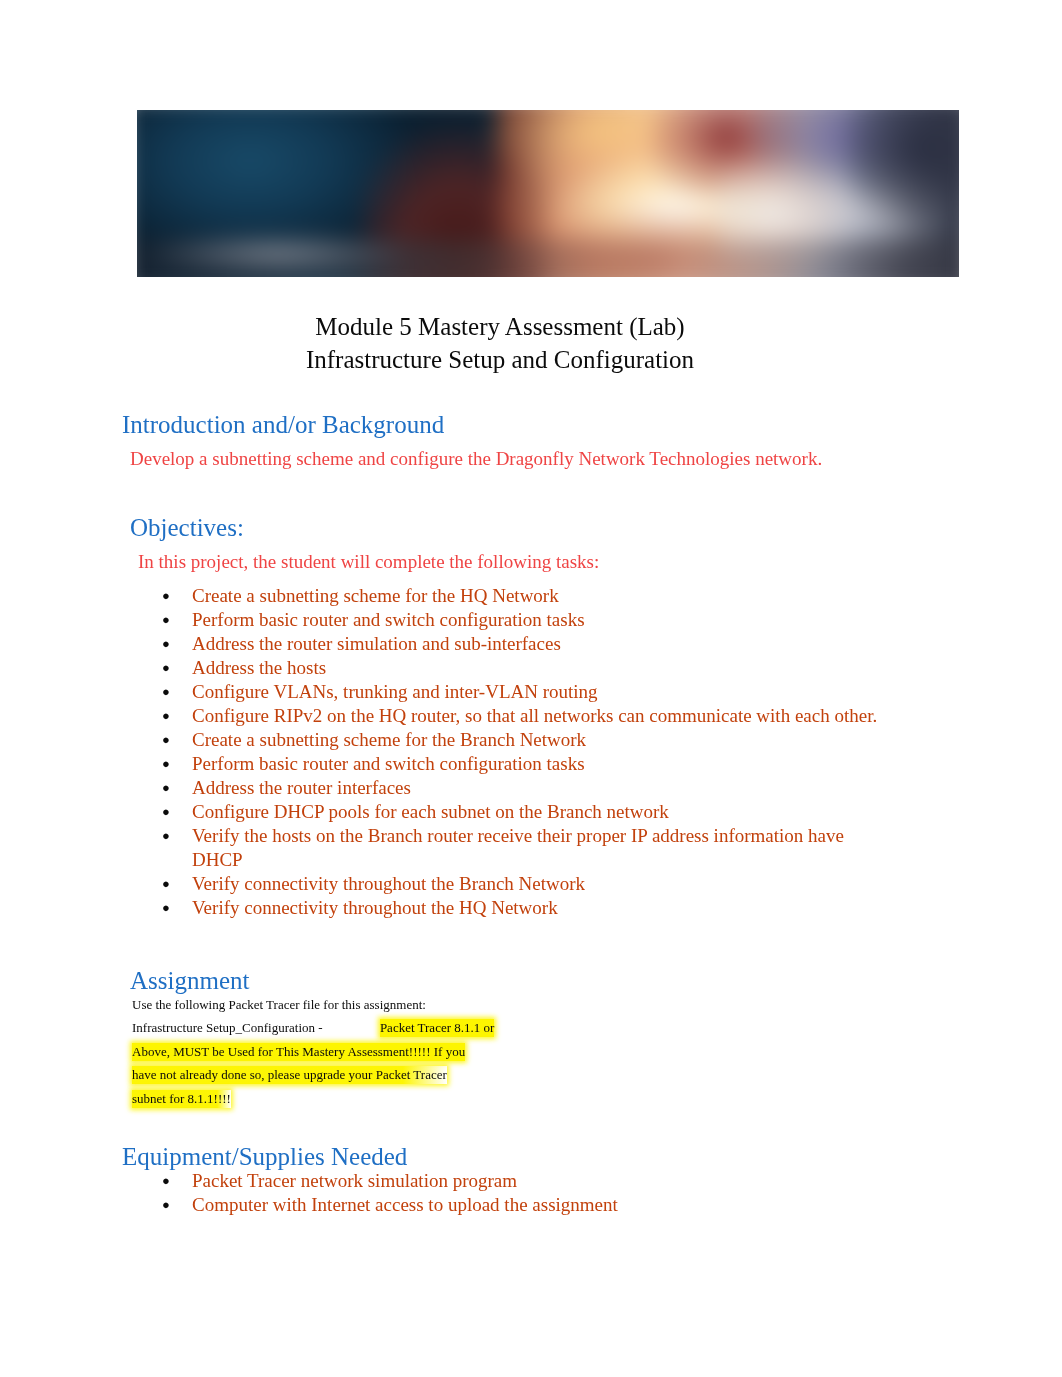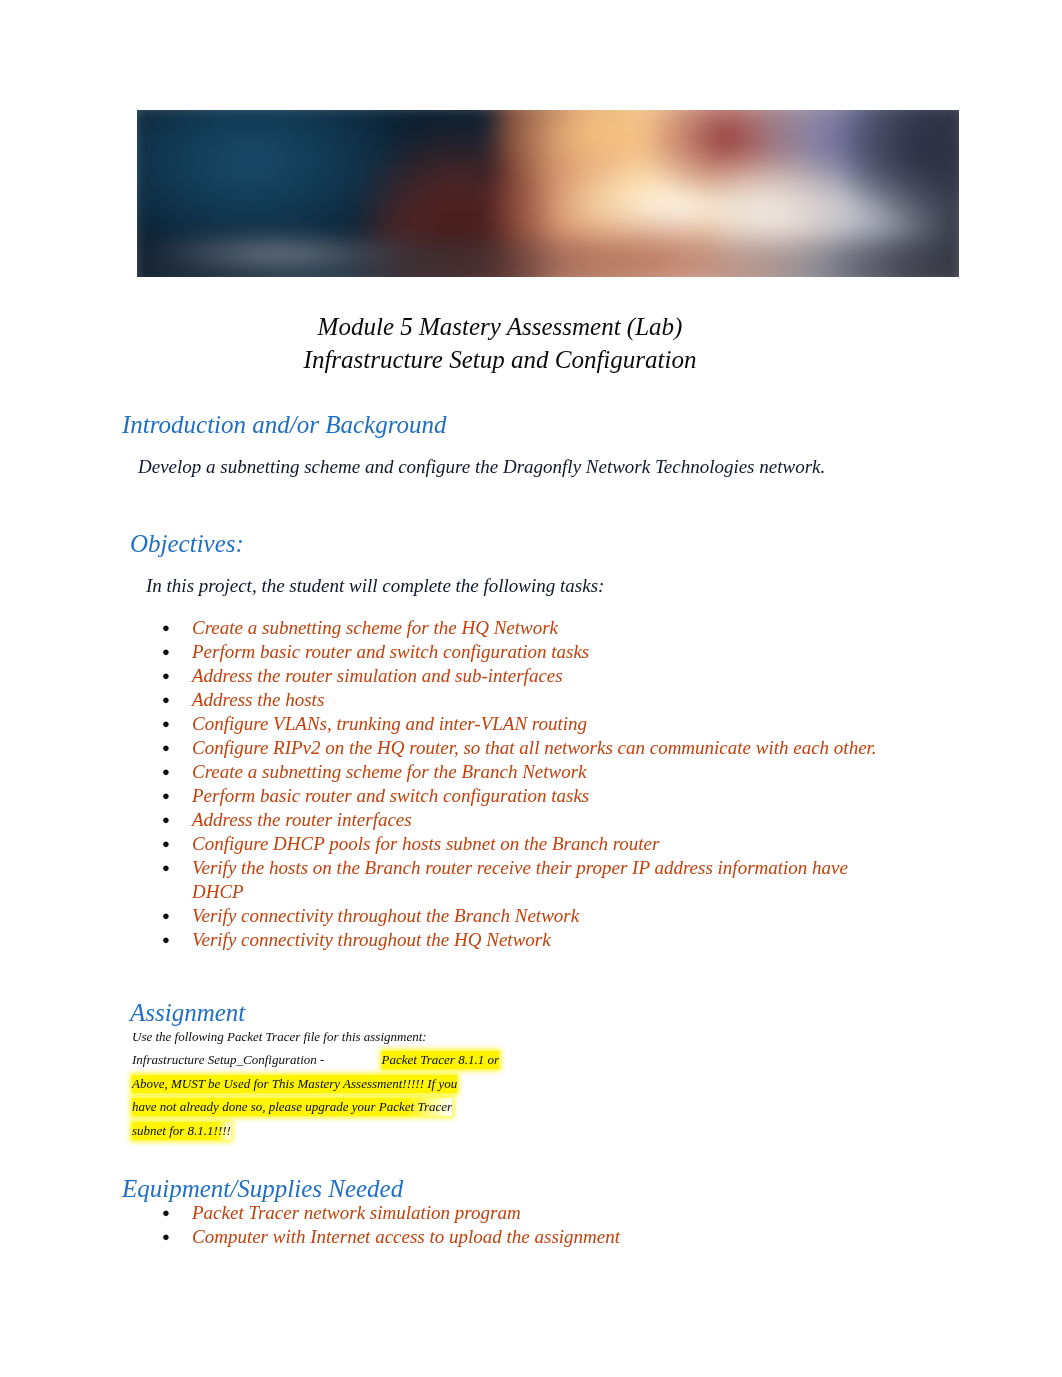--- a/index.html
+++ b/index.html
@@ -15,21 +15,20 @@
     font-family: "Liberation Serif", "DejaVu Serif", serif;
     color: #000000;
     overflow: hidden;
   }
 
   .page {
     position: relative;
     width: 1062px;
     height: 1377px;
     background: #ffffff;
-    font-style: italic;
   }
 
   
   .banner-wrap {
     position: absolute;
     left: 137px;
     top: 110px;
     width: 822px;
     height: 167px;
     overflow: hidden;
@@ -154,24 +153,24 @@
     margin: 0;
     font-weight: normal;
     font-size: 25px;
     line-height: 25px;
     color: #1f6fc4;
     font-family: "Liberation Serif", "DejaVu Serif", serif;
   }
   h2.sec-head.indent { padding-left: 8px; }
 
   p.para {
-    margin: 16px;
+    margin: 8px;
     font-size: 19px;
     line-height: 28px;
-    color: #0f172a;
+    color: #ef4444;
   }
   p.para.indent { padding-left: 8px; }
 
   ul.bullets {
     margin: 0;
     padding: 0 0 0 40px;
     list-style: none;
   }
   ul.bullets li {
     position: relative;
@@ -252,21 +251,21 @@
     <ul class="bullets">
       <li>Create a subnetting scheme for the HQ Network</li>
       <li>Perform basic router and switch configuration tasks</li>
       <li>Address the router simulation and sub-interfaces</li>
       <li>Address the hosts</li>
       <li>Configure VLANs, trunking and inter-VLAN routing</li>
       <li>Configure RIPv2 on the HQ router, so that all networks can communicate with each other.</li>
       <li>Create a subnetting scheme for the Branch Network</li>
       <li>Perform basic router and switch configuration tasks</li>
       <li>Address the router interfaces</li>
-      <li>Configure DHCP pools for hosts subnet on the Branch router</li>
+      <li>Configure DHCP pools for each subnet on the Branch network</li>
       <li>Verify the hosts on the Branch router receive their proper IP address information have DHCP</li>
       <li>Verify connectivity throughout the Branch Network</li>
       <li>Verify connectivity throughout the HQ Network</li>
     </ul>
 
     <div class="gap-lg"></div>
 
     <h2 class="sec-head indent">Assignment</h2>
 
     <div class="assign-block">

